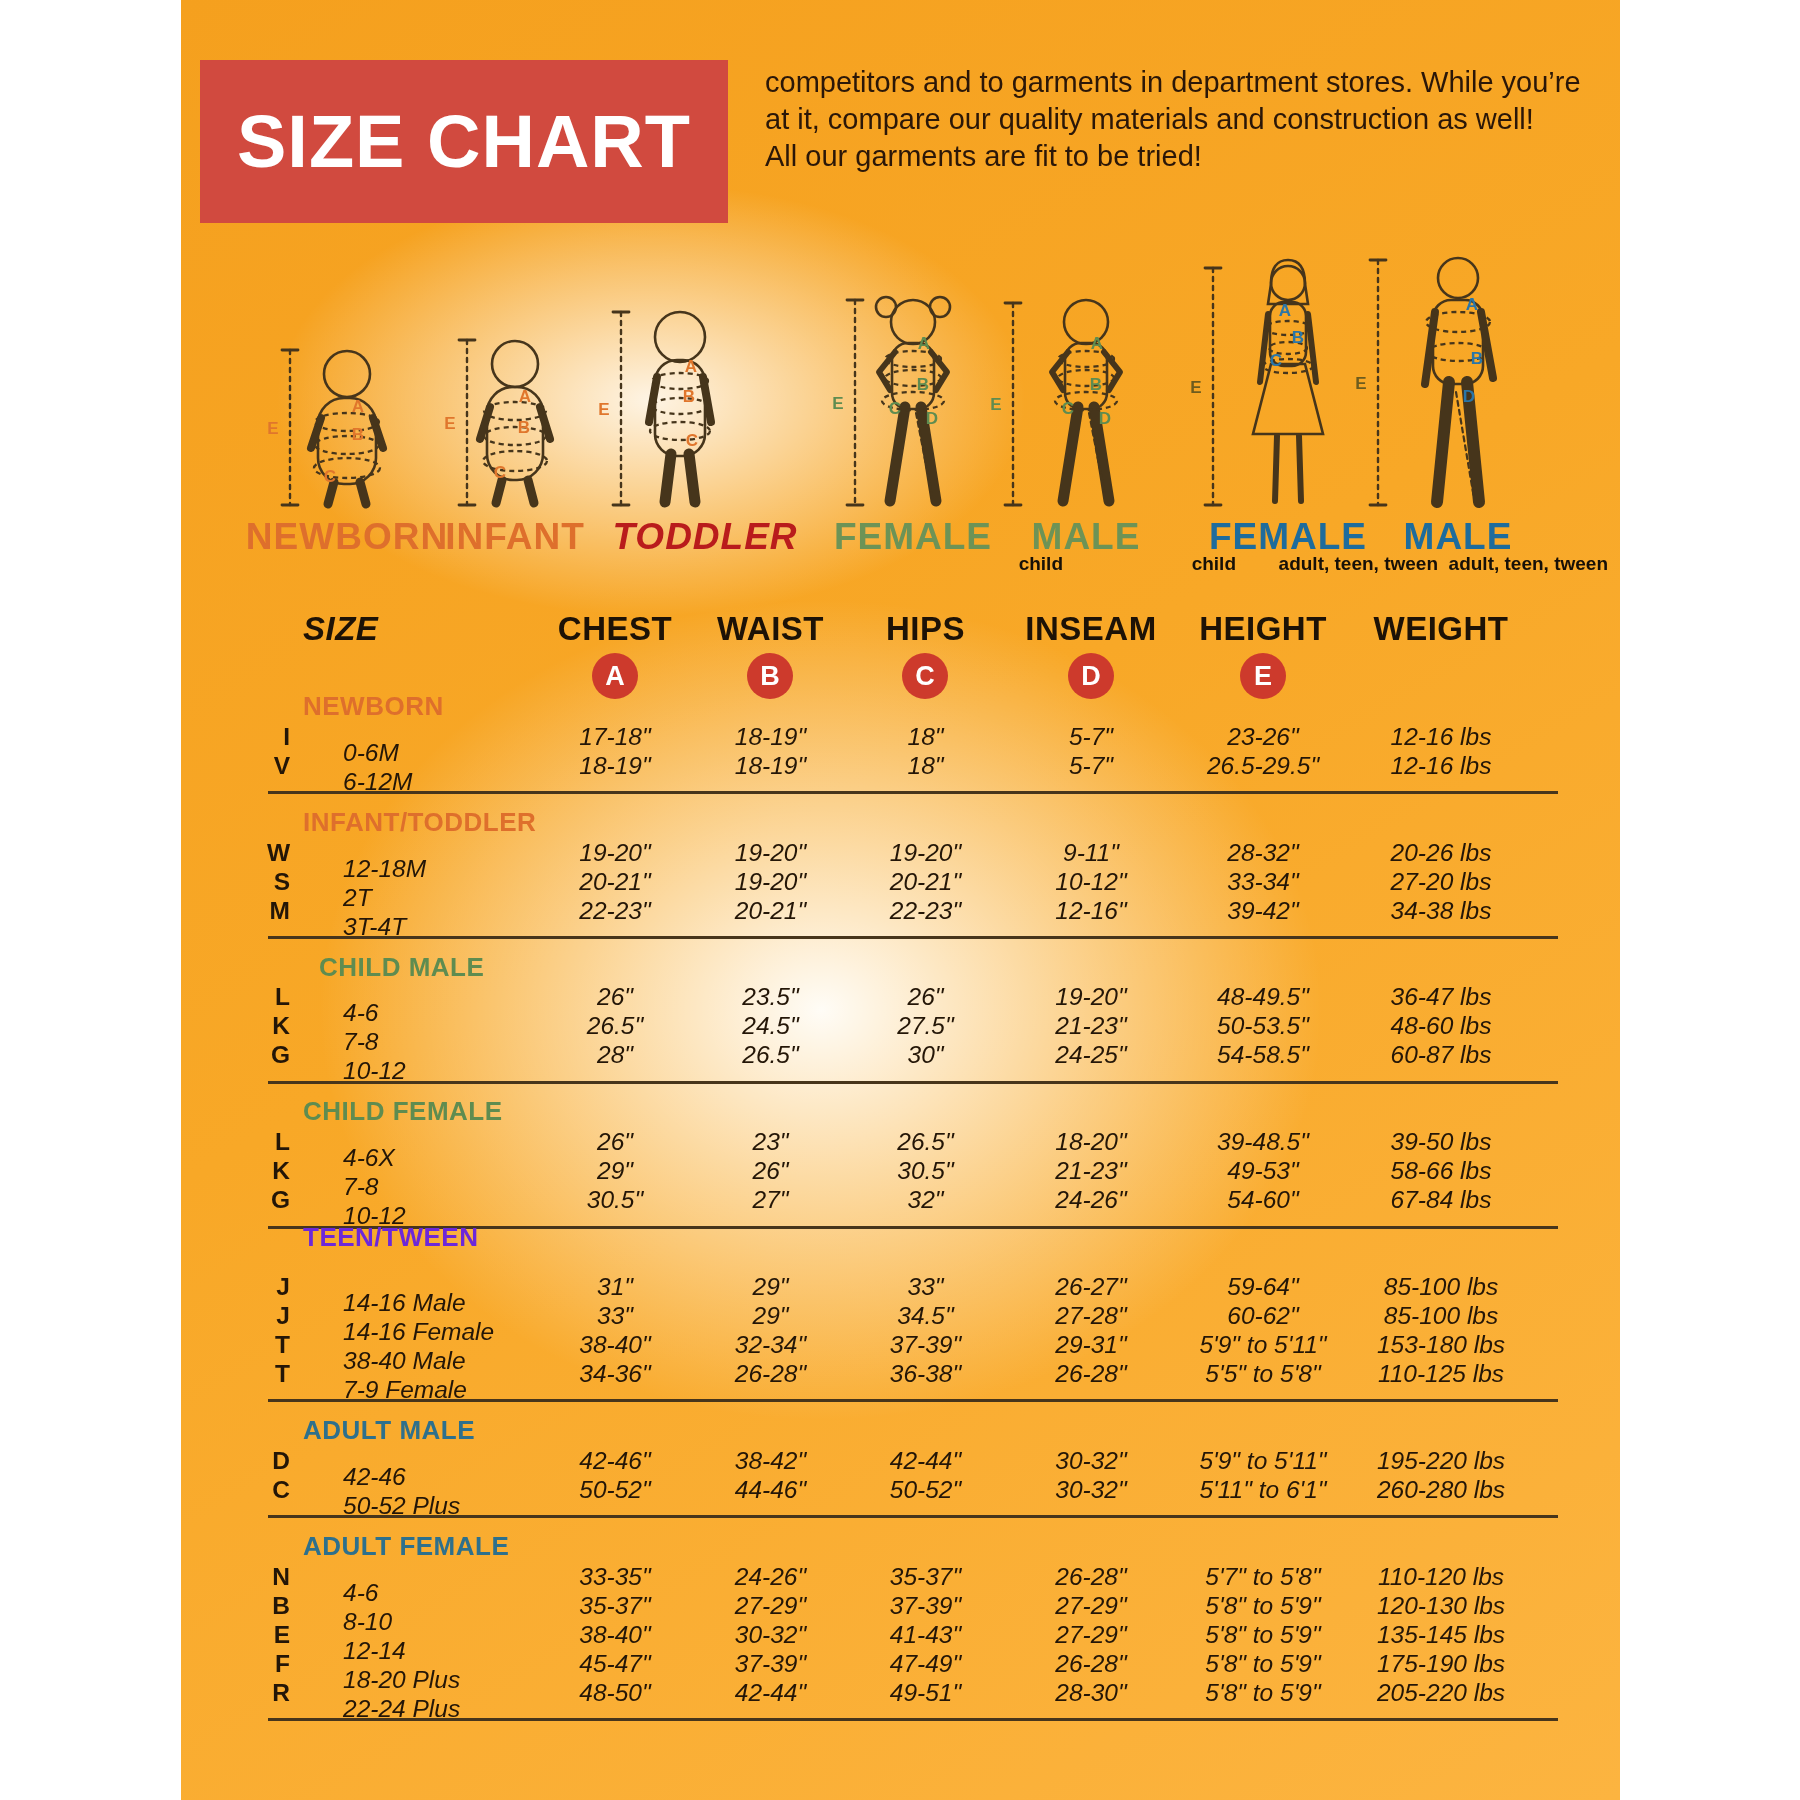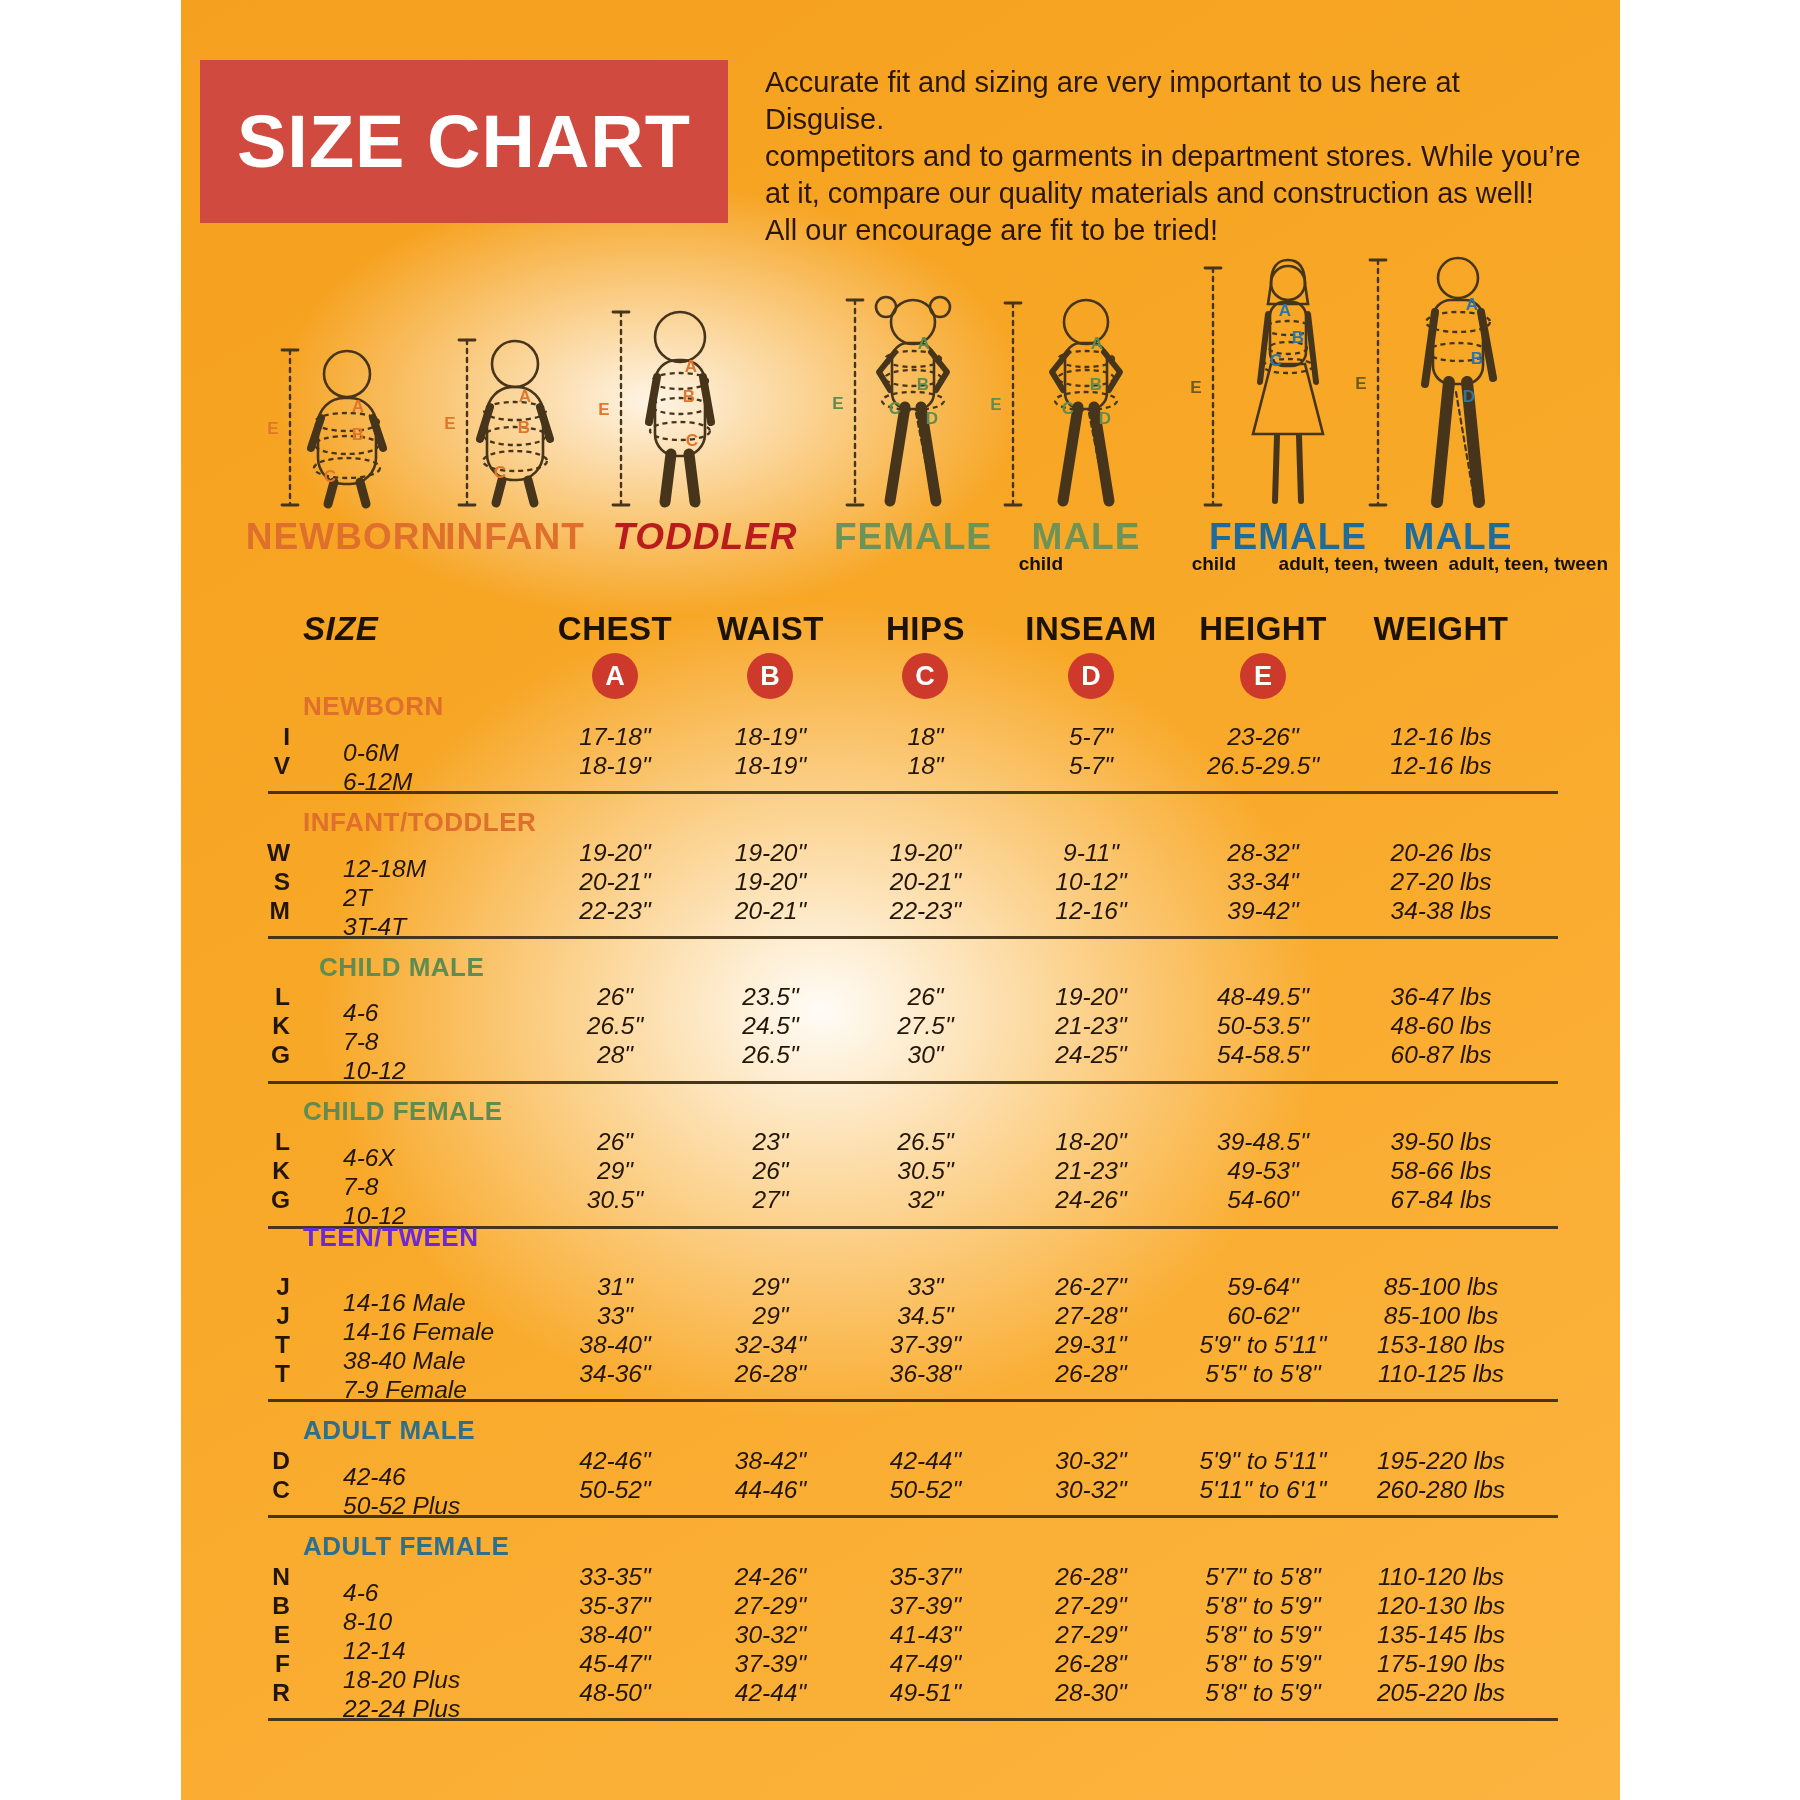--- a/index.html
+++ b/index.html
@@ -37,24 +37,23 @@
 <body>
 
 <div class="page">
   <div class="sheet"></div>
 
   <div class="abs banner" style="background: rgb(209, 74, 63);">
     <div class="banner-title">SIZE CHART</div>
   </div>
 
   <div class="abs intro">
-    <div>Accurate fit and sizing are very important to us here at Disguise.</div>
     <div>competitors and to garments in department stores. While you’re</div>
     <div>at it, compare our quality materials and construction as well!</div>
-    <div>All our encourage are fit to be tried!</div>
+    <div>All our garments are fit to be tried!</div>
   </div>
 
   <div id="figures">
       <svg class="fig-svg" viewBox="0 0 260 312" style="left: 217px;">
         <line x1="73" y1="100" x2="73" y2="255" stroke="#46351b" stroke-width="2.4" stroke-linecap="round" stroke-dasharray="4 5"></line>
         <line x1="65" y1="100" x2="81" y2="100" stroke="#46351b" stroke-width="2.8" stroke-linecap="round"></line>
         <line x1="65" y1="255" x2="81" y2="255" stroke="#46351b" stroke-width="2.8" stroke-linecap="round"></line>
         <text x="56" y="183.5" fill="#e0762c" font-size="17" font-weight="bold" font-family="Liberation Sans, sans-serif" text-anchor="middle">E</text>
         <circle cx="130" cy="124" r="23" fill="none" stroke="#46351b" stroke-width="2.6"></circle>
         <rect x="101" y="148" width="58" height="86" rx="26" fill="none" stroke="#46351b" stroke-width="2.6"></rect>

